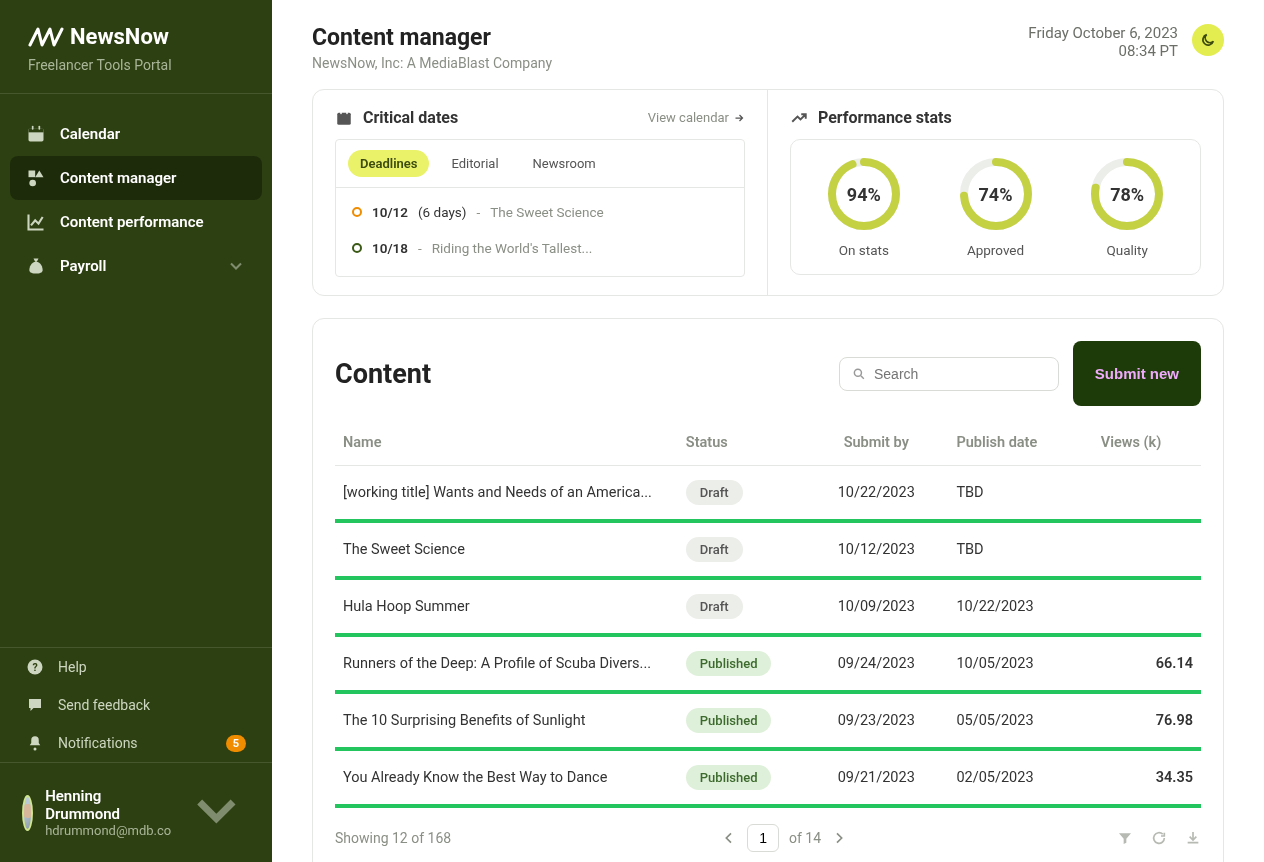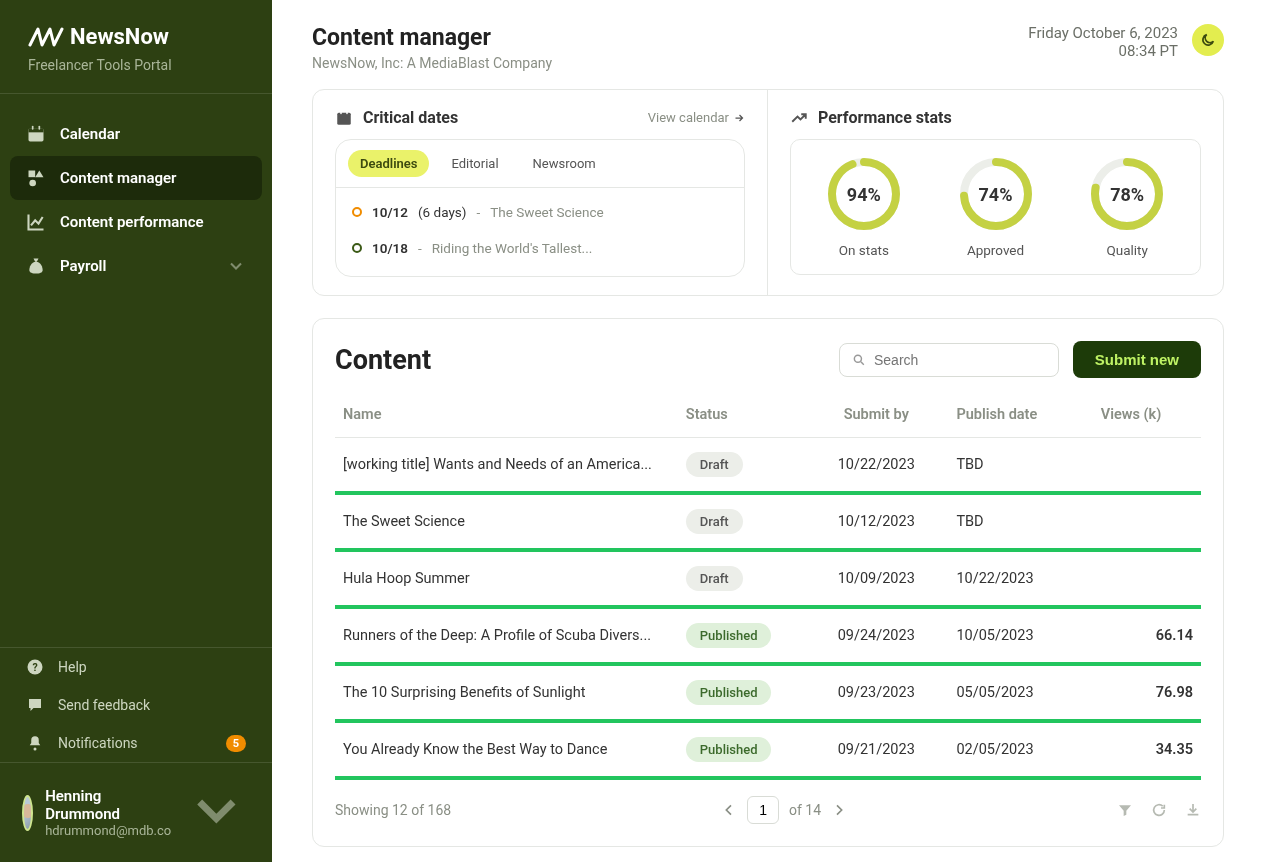--- a/index.html
+++ b/index.html
@@ -200,21 +200,21 @@
 }
 .view-cal {
   margin-left: auto;
   color: #8a8f85;
   font-size: 13px;
   display:flex; align-items:center; gap:4px;
   cursor:pointer;
 }
 .tabs-box {
   border: 1px solid #e5e7e4;
-  border-radius: 16px;
+  border-radius: 4px;
   overflow:hidden;
 }
 .tabs {
   display:flex;
   gap: 10px;
   padding: 10px 12px;
   border-bottom: 1px solid #e5e7e4;
 }
 .tab {
   font-size: 13px;
@@ -318,24 +318,24 @@
 .search input {
   border:none;
   outline:none;
   font-size:14px;
   width:100%;
   background:transparent;
 }
 .submit-btn {
   margin-left:14px;
   background:#1d3b09;
-  color:#bef264;
+  color:#f0abfc;
   border:none;
   border-radius:8px;
-  padding: 10px 22px;
+  padding: 24px 22px;
   font-weight:600;
   font-size:15px;
   cursor:pointer;
 }
 
 table.content-table {
   width:100%;
   border-collapse: collapse;
   font-size:14.5px;
 }

